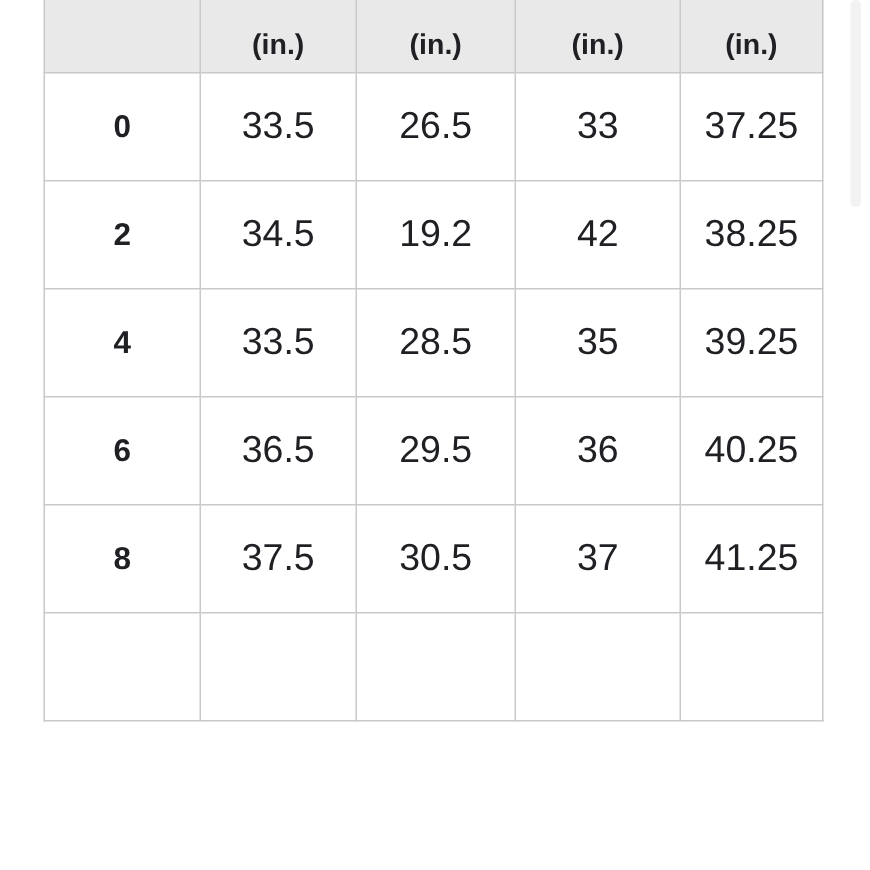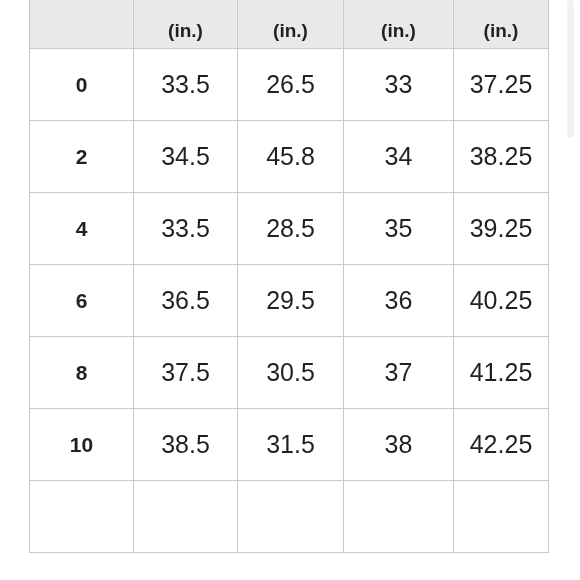--- a/index.html
+++ b/index.html
@@ -134,22 +134,22 @@
         <tr>
           <td class="rowhead">0</td>
           <td>33.5</td>
           <td>26.5</td>
           <td>33</td>
           <td>37.25</td>
         </tr>
         <tr>
           <td class="rowhead">2</td>
           <td>34.5</td>
-          <td>45.8</td>
-          <td>34</td>
+          <td>19.2</td>
+          <td>42</td>
           <td>38.25</td>
         </tr>
         <tr>
           <td class="rowhead">4</td>
           <td>33.5</td>
           <td>28.5</td>
           <td>35</td>
           <td>39.25</td>
         </tr>
         <tr>
@@ -160,27 +160,20 @@
           <td>40.25</td>
         </tr>
         <tr>
           <td class="rowhead">8</td>
           <td>37.5</td>
           <td>30.5</td>
           <td>37</td>
           <td>41.25</td>
         </tr>
         <tr>
-          <td class="rowhead">10</td>
-          <td>38.5</td>
-          <td>31.5</td>
-          <td>38</td>
-          <td>42.25</td>
-        </tr>
-        <tr>
           <td class="rowhead"></td>
           <td></td>
           <td></td>
           <td></td>
           <td></td>
         </tr>
       </tbody>
   </table>
 
 </div>

